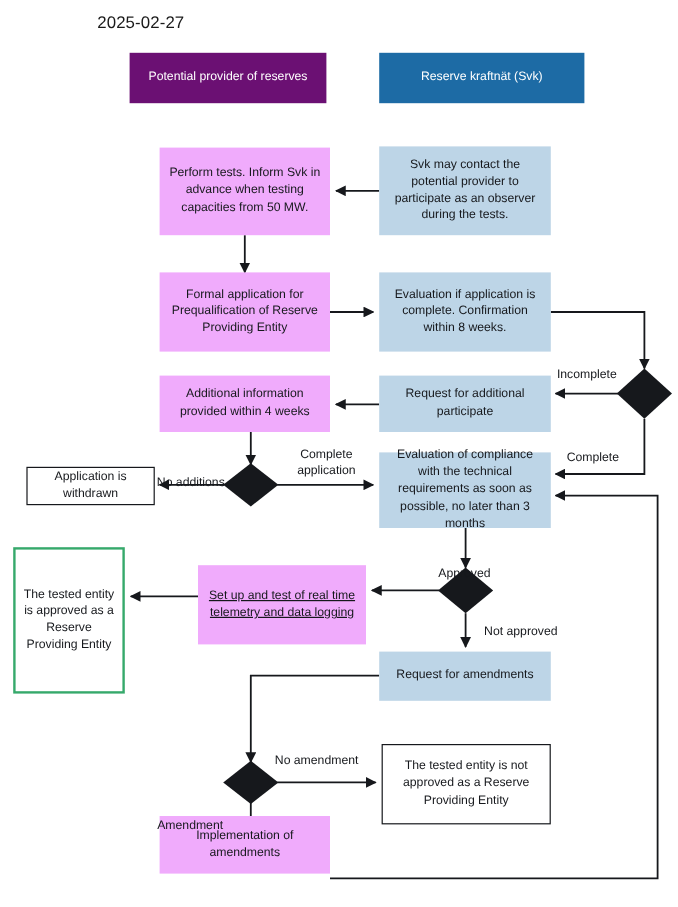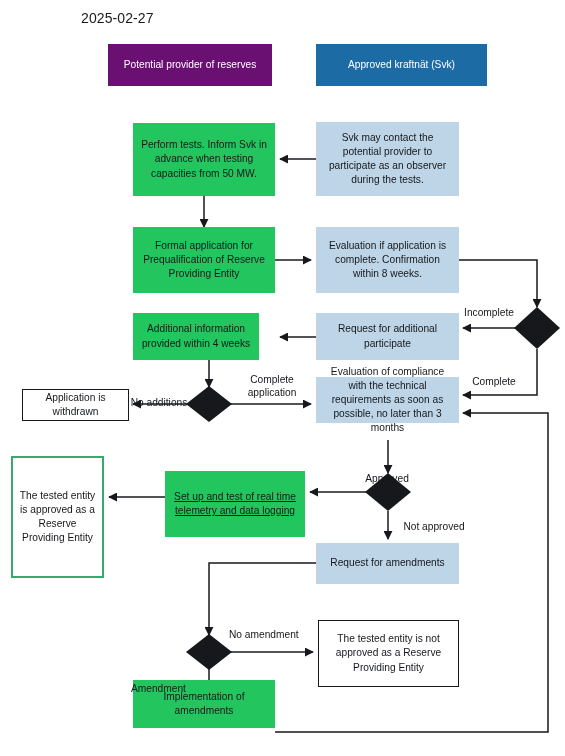--- a/index.html
+++ b/index.html
@@ -41,21 +41,21 @@
     color: #16181c;
     padding: 2px 5px;
   }
   .node.legend {
     font-size: 10.2px;
     line-height: 14px;
     color: #ffffff;
   }
   .fill-purple  { background: #6b1073; }
   .fill-blue    { background: #1d6ba5; }
-  .fill-lilac   { background: #22c55e; }
+  .fill-lilac   { background: #f0abfc; }
   .fill-lightblue { background: #bdd5e7; }
   .fill-white-black { background: #ffffff; border: 1.6px solid #16181c; }
   .fill-white-green { background: #ffffff; border: 2.2px solid #36a96b; }
   .edge-label {
     position: absolute;
     font-size: 10.2px;
     line-height: 13px;
     color: #16181c;
     text-align: center;
     white-space: pre-line;
@@ -113,37 +113,37 @@
     <polygon points="537,307 560,328 537,349 514,328"></polygon>
     <polygon points="209,386 232,404 209,422 186,404"></polygon>
     <polygon points="388,473 411,492 388,511 365,492"></polygon>
     <polygon points="209,634 232,652 209,670 186,652"></polygon>
   </g>
 </svg>
 
 <div class="date-label">2025-02-27</div>
 
 <div class="node legend fill-purple" style="left:108px; top:44px; width:164px; height:42px;">Potential provider of reserves</div>
-<div class="node legend fill-blue" style="left:316px; top:44px; width:171px; height:42px;">Approved kraftnät (Svk)</div>
+<div class="node legend fill-blue" style="left:316px; top:44px; width:171px; height:42px;">Reserve kraftnät (Svk)</div>
 
 <div class="node fill-lilac" style="left:133px; top:123px; width:142px; height:73px;">Perform tests. Inform Svk in advance when testing capacities from 50 MW.</div>
 
 <div class="node fill-lightblue" style="left:316px; top:122px; width:143px; height:74px;">Svk may contact the potential provider to participate as an observer during the tests.</div>
 
 <div class="node fill-lilac" style="left:133px; top:227px; width:142px; height:66px;">Formal application for Prequalification of Reserve Providing Entity</div>
 
 <div class="node fill-lightblue" style="left:316px; top:227px; width:143px; height:66px;">Evaluation if application is complete. Confirmation within 8 weeks.</div>
 
-<div class="node fill-lilac" style="left:133px; top:313px; width:126px; height:47px;">Additional information provided within 4 weeks</div>
+<div class="node fill-lilac" style="left:133px; top:313px; width:142px; height:47px;">Additional information provided within 4 weeks</div>
 
 <div class="node fill-lightblue" style="left:316px; top:313px; width:143px; height:47px;">Request for additional participate</div>
 
 <div class="node fill-white-black" style="left:22px; top:389px; width:107px; height:32px;">Application is withdrawn</div>
 
-<div class="node fill-lightblue" style="left:316px; top:377px; width:143px; height:46px;">Evaluation of compliance with the technical requirements as soon as possible, no later than 3 months</div>
+<div class="node fill-lightblue" style="left:316px; top:377px; width:143px; height:63px;">Evaluation of compliance with the technical requirements as soon as possible, no later than 3 months</div>
 
 <div class="node fill-lilac" style="left:165px; top:471px; width:140px; height:66px;text-decoration:underline;">Set up and test of real time telemetry and data logging</div>
 
 <div class="node fill-white-green" style="left:11px; top:456px; width:93px; height:122px;">The tested entity is approved as a Reserve Providing Entity</div>
 
 <div class="node fill-lightblue" style="left:316px; top:543px; width:143px; height:41px;">Request for amendments</div>
 
 <div class="node fill-white-black" style="left:318px; top:620px; width:141px; height:67px;">The tested entity is not approved as a Reserve Providing Entity</div>
 
 <div class="node fill-lilac" style="left:133px; top:680px; width:142px; height:48px;">Implementation of amendments</div>

